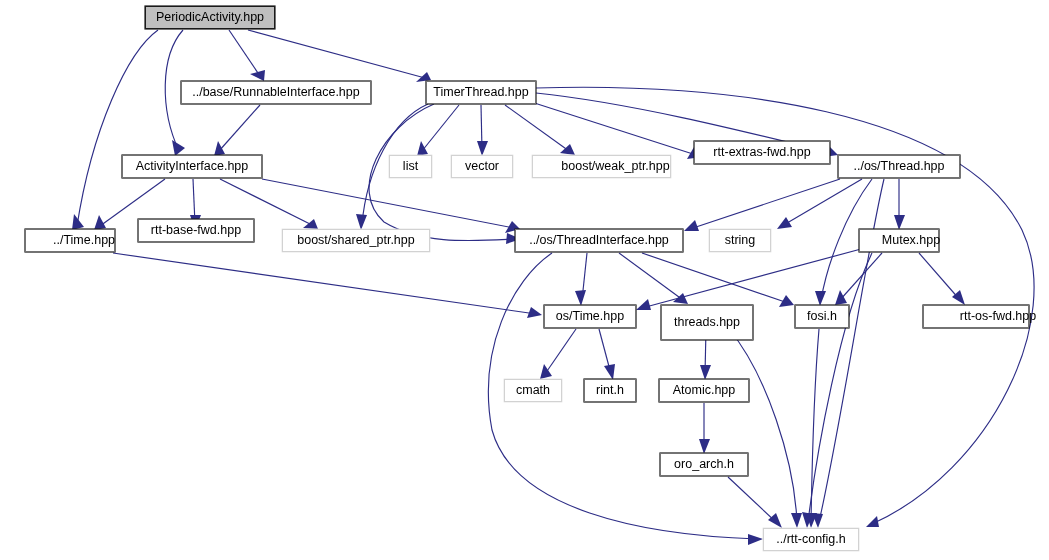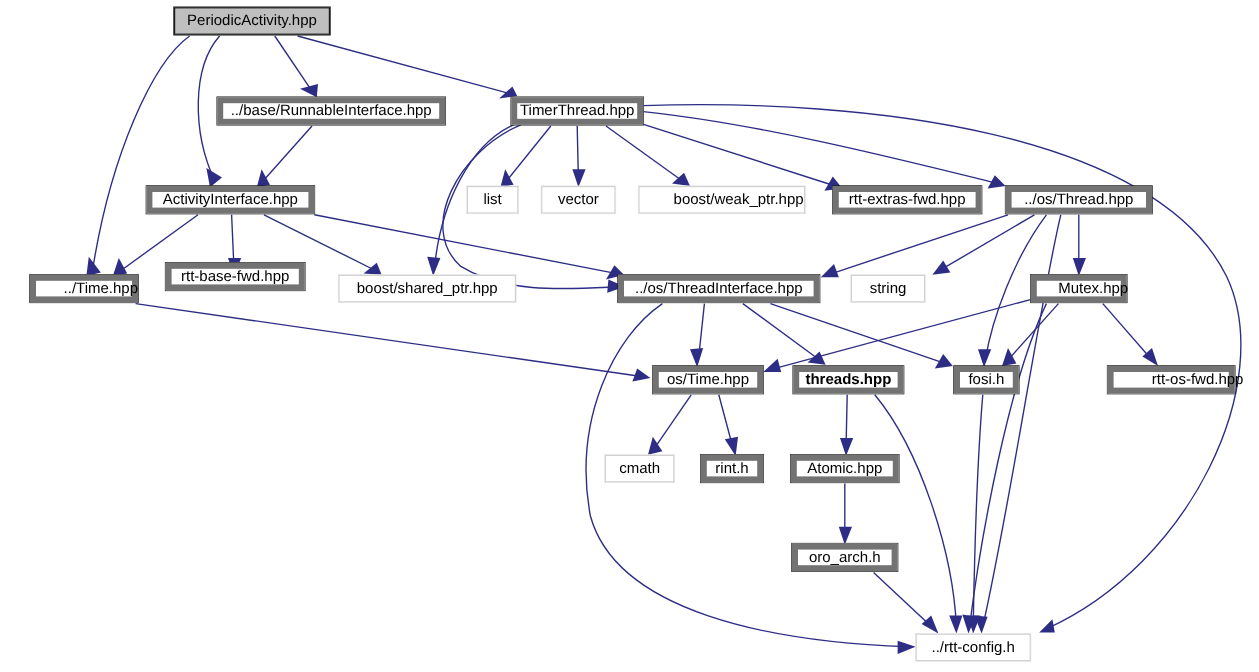--- a/index.html
+++ b/index.html
@@ -1,21 +1,21 @@
 <!DOCTYPE html>
 <html><head>
 <meta charset="utf-8">
 <style>
   html,body{margin:0;padding:0;background:#ffffff;}
   body{width:1049px;height:560px;overflow:hidden;font-family:"Liberation Sans",sans-serif;}
   #graph{position:relative;width:1049px;height:560px;background:#ffffff;margin-left:22px;}
   svg.edges{position:absolute;left:0;top:0;width:1049px;height:560px;}
   .node{position:absolute;box-sizing:border-box;display:flex;align-items:center;justify-content:center;
         background:#ffffff;white-space:nowrap;font-size:12.5px;color:#000000;line-height:1;}
-  .node.solid{border:5px solid #737373;box-shadow:0 0 0 0.6px #1a1a1a;}
+  .node.solid{border:1px solid #737373;box-shadow:0 0 0 0.6px #1a1a1a;}
   .node.faint{border:1px solid #d2d2d2;box-shadow:0 0 0 0.4px #e2e2e2;}
   .node.root{background:#bfbfbf;border:1px solid #1a1a1a;box-shadow:0 0 0 0.6px #1a1a1a;}
   .edge{fill:none;stroke:#2d2d86;stroke-width:1.15px;}
   .arrow{fill:#2d2d86;stroke:none;}
 </style>
 </head>
 <body>
 
 <div id="graph">
   <svg class="edges" viewBox="0 0 1049 560">
@@ -151,21 +151,21 @@
     </div>
   <div class="node faint" style="left:367px;top:155px;width:43px;height:23px;">
       <span>list</span>
     </div>
   <div class="node faint" style="left:429px;top:155px;width:62px;height:23px;">
       <span>vector</span>
     </div>
   <div class="node faint" style="left:510px;top:155px;width:139px;height:23px;padding-left:28px;">
       <span>boost/weak_ptr.hpp</span>
     </div>
-  <div class="node solid" style="left:672px;top:155px;width:124px;height:23px;">
+  <div class="node solid" style="left:672px;top:141px;width:136px;height:23px;">
       <span>rtt-extras-fwd.hpp</span>
     </div>
   <div class="node solid" style="left:816px;top:155px;width:122px;height:23px;">
       <span>../os/Thread.hpp</span>
     </div>
   <div class="node solid" style="left:3px;top:229px;width:90px;height:23px;padding-left:28px;">
       <span>../Time.hpp</span>
     </div>
   <div class="node solid" style="left:116px;top:219px;width:116px;height:23px;">
       <span>rtt-base-fwd.hpp</span>
@@ -178,21 +178,21 @@
     </div>
   <div class="node faint" style="left:687px;top:229px;width:62px;height:23px;">
       <span>string</span>
     </div>
   <div class="node solid" style="left:837px;top:229px;width:80px;height:23px;padding-left:24px;">
       <span>Mutex.hpp</span>
     </div>
   <div class="node solid" style="left:522px;top:305px;width:92px;height:23px;">
       <span>os/Time.hpp</span>
     </div>
-  <div class="node solid" style="left:639px;top:305px;width:92px;height:23px;font-weight:bold;">
+  <div class="node solid" style="left:639px;top:305px;width:92px;height:35px;">
       <span>threads.hpp</span>
     </div>
   <div class="node solid" style="left:773px;top:305px;width:54px;height:23px;">
       <span>fosi.h</span>
     </div>
   <div class="node solid" style="left:901px;top:305px;width:106px;height:23px;padding-left:44px;">
       <span>rtt-os-fwd.hpp</span>
     </div>
   <div class="node faint" style="left:482px;top:379px;width:58px;height:23px;">
       <span>cmath</span>

